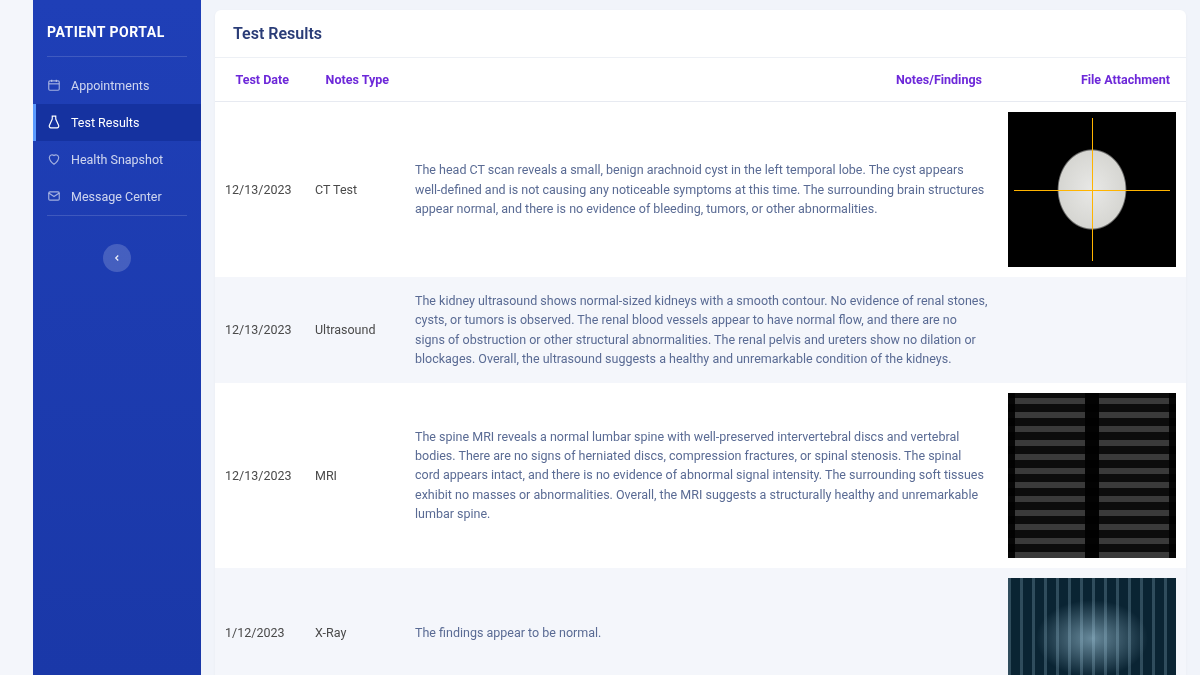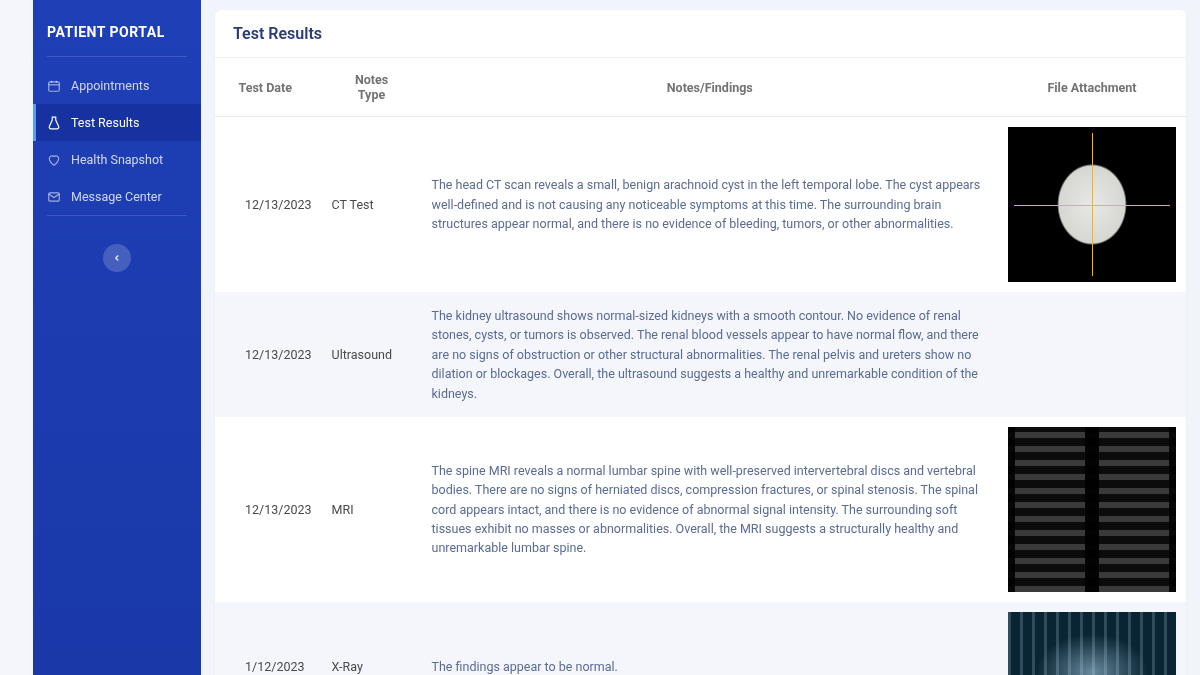--- a/index.html
+++ b/index.html
@@ -31,21 +31,21 @@
     padding: 12px 14px 16px;
   }
   .logo-divider, .nav-divider {
     height: 1px;
     background: rgba(255,255,255,.15);
     margin: 0 14px 10px;
   }
   .nav { display:flex; flex-direction:column; }
   .nav-item {
     display: flex;
-    align-items: center;
+    align-items: flex-start;
     gap: 10px;
     padding: 11px 14px;
     color: rgba(255,255,255,.78);
     font-size: 12.5px;
     cursor: pointer;
   }
   .nav-item.active {
     background: #1532a0;
     color: #fff;
     border-left: 3px solid #5b9bff;
@@ -80,36 +80,36 @@
   }
   .card-header {
     padding: 14px 18px;
     border-bottom: 1px solid #edf0f5;
     color: #2a3c77;
     font-weight: 600;
     font-size: 16px;
   }
   table { width:100%; border-collapse: collapse; }
   thead th {
-    text-align: center;
+    text-align: right;
     font-weight: 700;
     font-size: 12.5px;
-    color: #737373;
-    padding: 14px 24px;
+    color: #6d28d9;
+    padding: 14px 16px;
     border-bottom: 1px solid #e7eaf1;
   }
   thead th:first-child { padding-left: 18px; }
   tbody tr:nth-child(even) { background: #f4f6fb; }
   tbody td {
     padding: 10px 10px;
     vertical-align: middle;
     font-size: 12.5px;
     color: #4f5a7e;
   }
-  tbody td:first-child { padding-left: 30px; color:#4a4a4a; }
+  tbody td:first-child { padding-left: 10px; color:#4a4a4a; }
   tbody td.notes { color:#5a6b94; line-height:1.55; padding-top:14px; padding-bottom:14px;}
   tbody td.date, tbody td.type { color:#4a4a4a; white-space: nowrap; }
   .col-date { width: 90px; }
   .col-type { width: 100px; }
   .col-notes { }
   .col-file { width: 180px; }
   .thumb {
     width: 168px;
     height: auto;
     border-radius: 3px;

